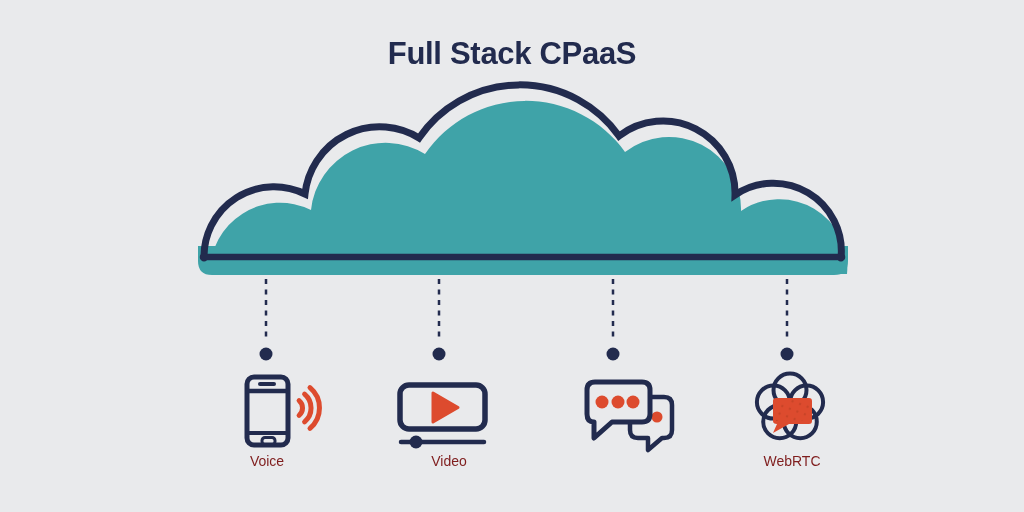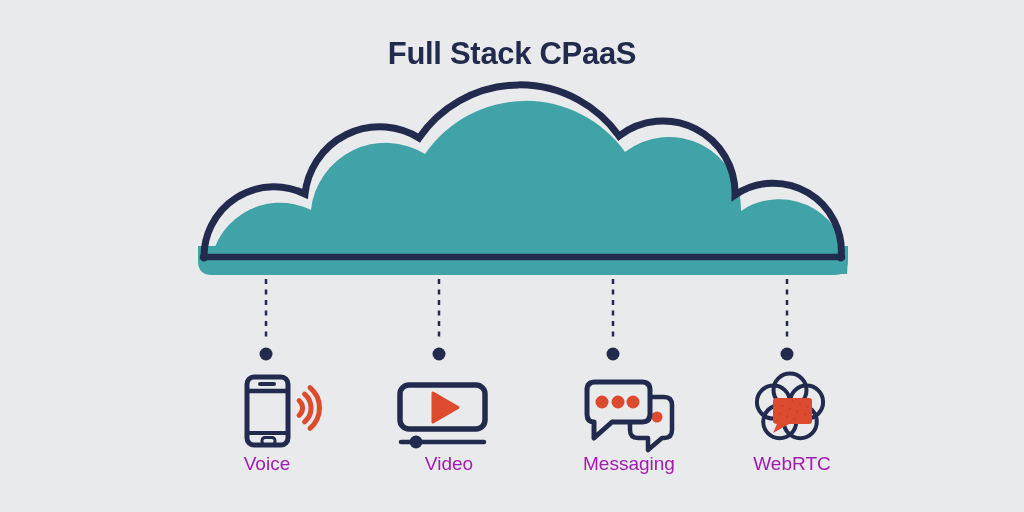--- a/index.html
+++ b/index.html
@@ -13,22 +13,22 @@
   .page-title{
     position:absolute;top:36px;left:0;width:1024px;
     text-align:center;
     font-size:31px;font-weight:700;letter-spacing:-0.3px;
     color:#222b4e;
   }
   .svg-layer{position:absolute;top:0;left:0;}
   .svc-label{
     position:absolute;top:453px;width:180px;
     text-align:center;
-    font-size:19px;font-weight:500;
-    color:#a21caf;
+    font-size:14px;font-weight:500;
+    color:#7f1d1d;
   }
   .lbl-voice{left:177px;}
   .lbl-video{left:359px;}
   .lbl-messaging{left:539px;}
   .lbl-webrtc{left:702px;}
 </style>
 </head>
 <body>
 
 <div class="canvas">
@@ -113,16 +113,15 @@
       </g>
       <g>
         <path d="M 776 398 H 809 Q 812 398 812 401 V 421 Q 812 424 809 424 H 789 L 773 433 L 777 424 Q 773 424 773 421 V 401 Q 773 398 776 398 Z" fill="#dd4b2e"></path>
         <rect x="776" y="400" width="33" height="21" fill="url(#halftone)"></rect>
       </g>
     </g>
   </svg>
 
   <div class="svc-label lbl-voice">Voice</div>
   <div class="svc-label lbl-video">Video</div>
-  <div class="svc-label lbl-messaging">Messaging</div>
   <div class="svc-label lbl-webrtc">WebRTC</div>
 
 </div>
 
 </body></html>

